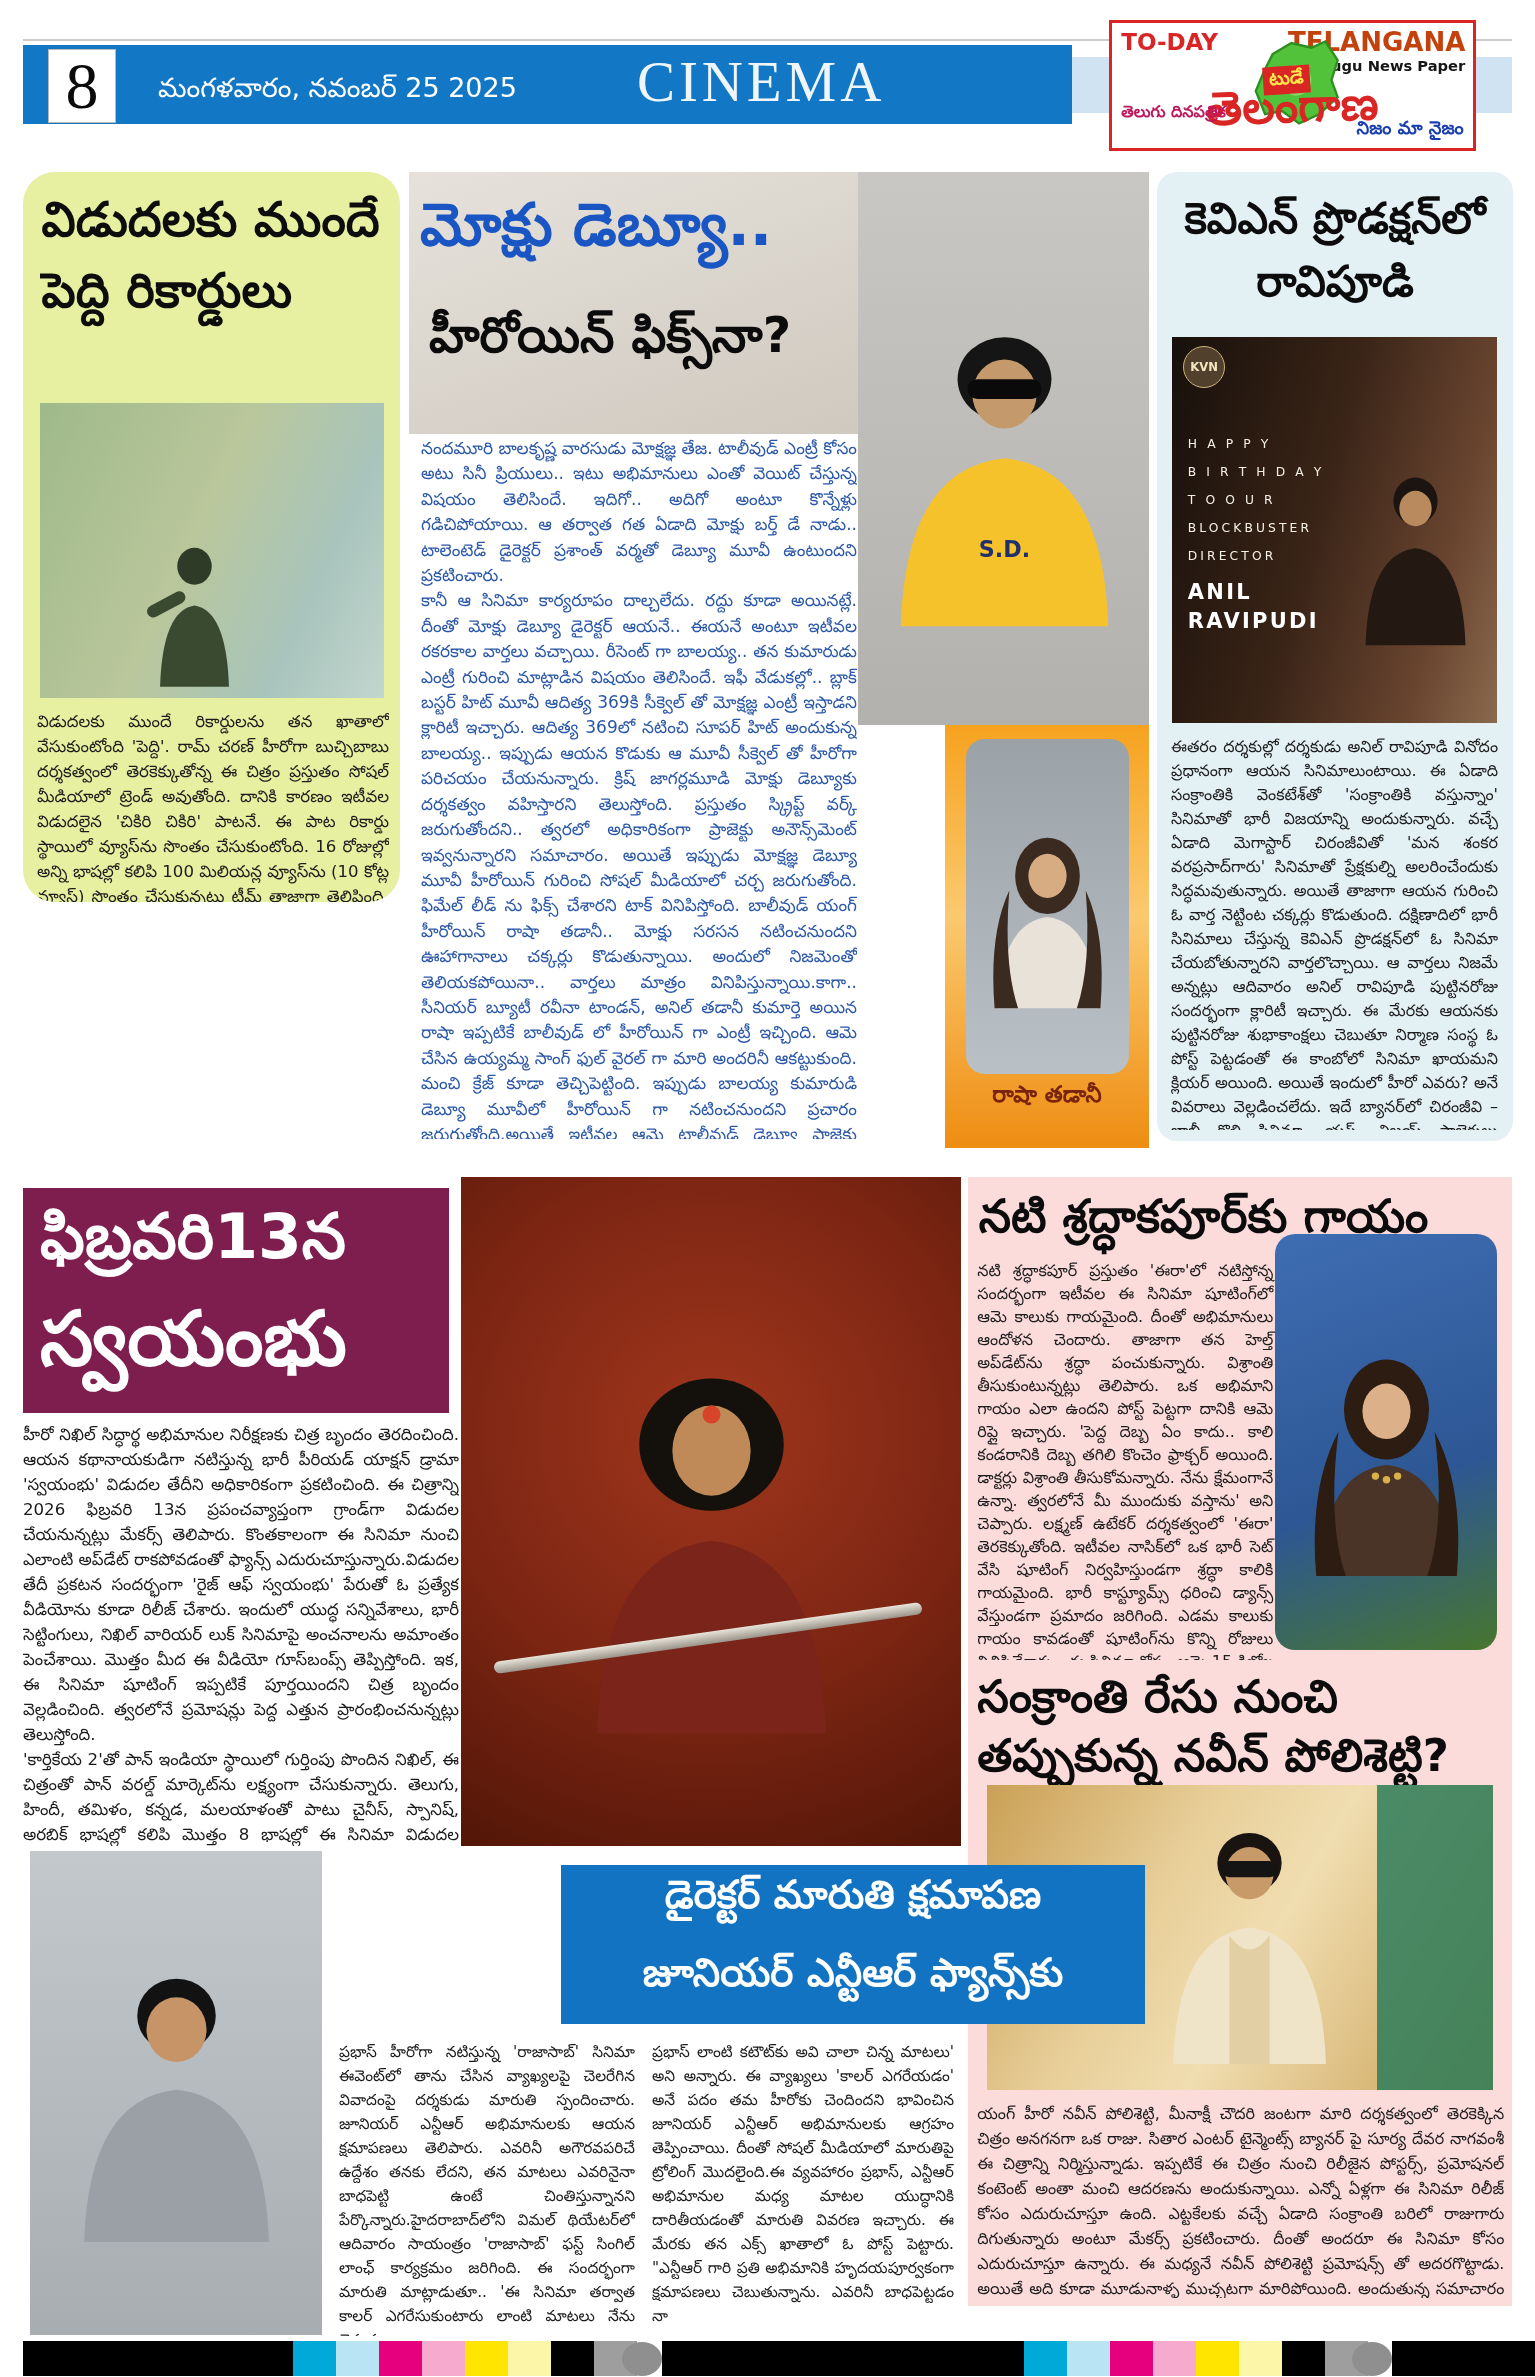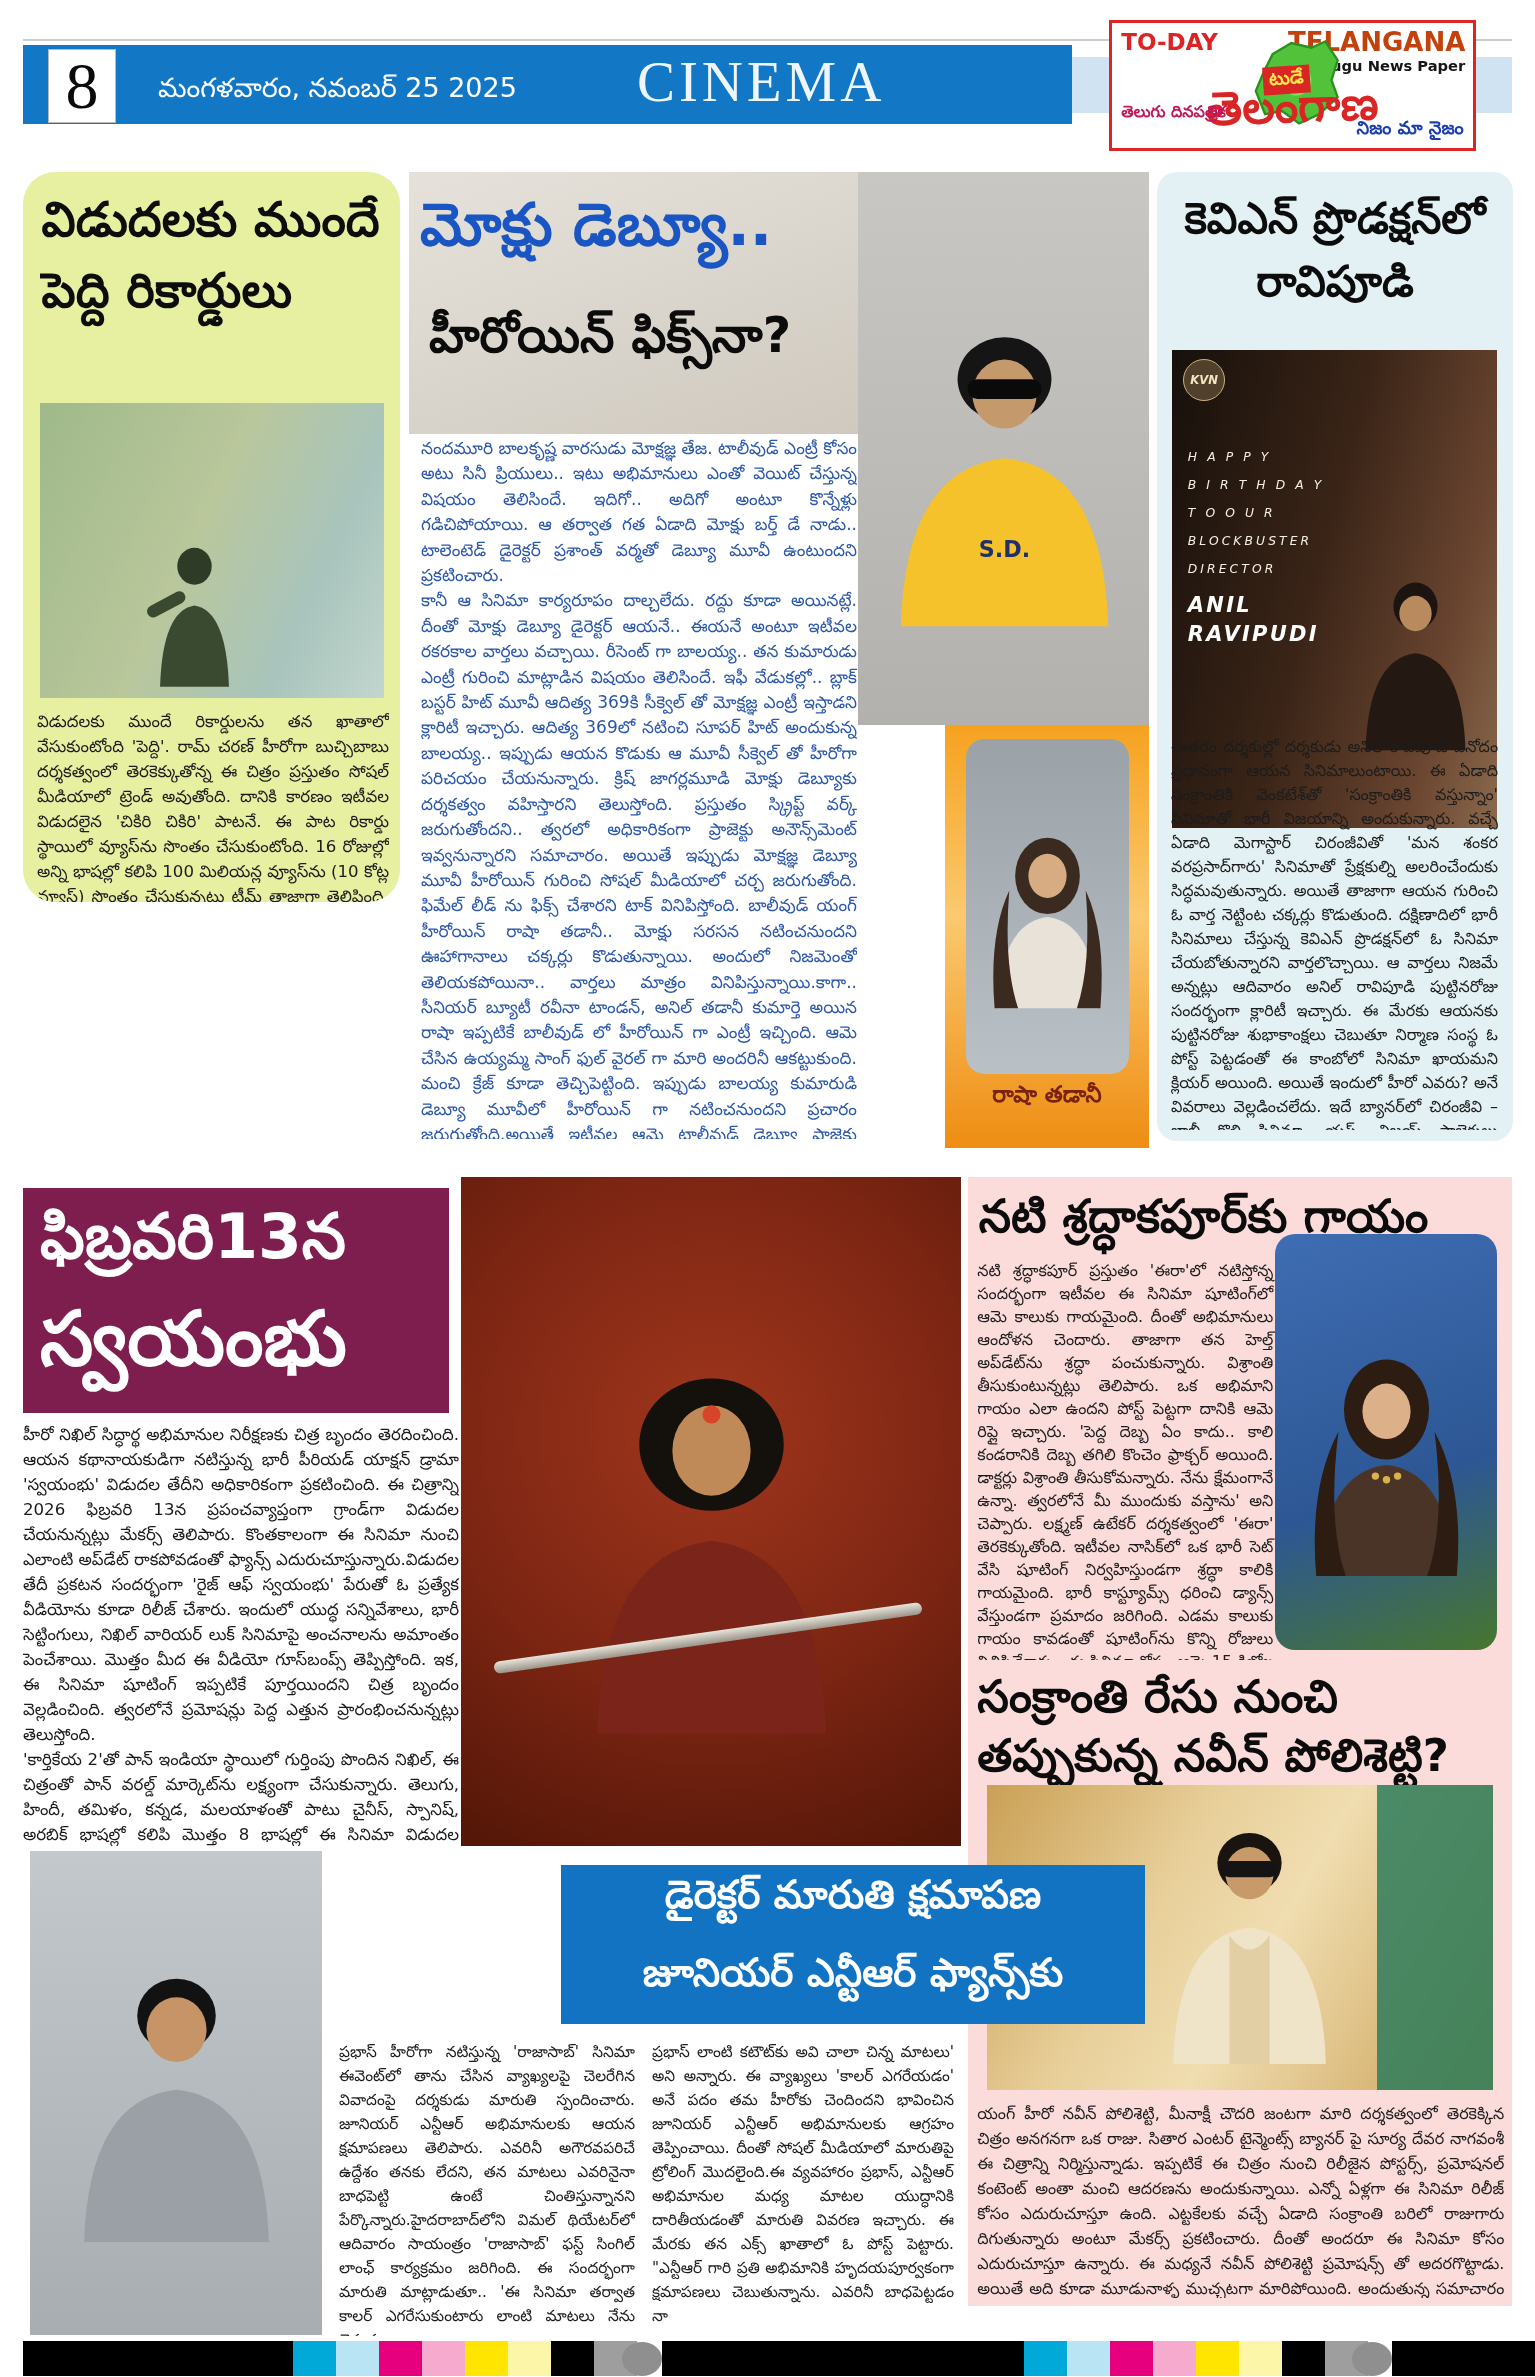--- a/index.html
+++ b/index.html
@@ -41,22 +41,22 @@
   .a2-body{left:421px;top:436px;width:436px;height:703px;font-size:17px;line-height:25.4px;color:#2a57a8;overflow:hidden;}
   .a2-body p{margin:0;}
   .a2-orange{left:945px;top:725px;width:204px;height:423px;
              background:linear-gradient(180deg,#f6a21f,#fbc96f 45%,#ee8d12);}
   .rasha-photo{position:absolute;left:21px;top:14px;width:163px;height:335px;border-radius:18.5px;overflow:hidden;
                background:linear-gradient(#9aa1a7,#b9c0c6);}
   .rasha-cap{position:absolute;left:0;right:0;top:356px;text-align:center;font-size:23px;font-weight:bold;color:#7a2410;}
   
   .a3-box{left:1157px;top:172px;width:356px;height:969px;background:#e3f0f4;border-radius:20px;overflow:hidden;}
   .a3-title{position:absolute;left:0;right:0;top:15.4px;text-align:center;font-size:43px;line-height:63px;font-weight:bold;color:#0c0c0c;}
-  .a3-poster{position:absolute;left:15.4px;top:178px;width:325px;height:478px;overflow:hidden;
-             background:linear-gradient(105deg,#17100b,#3a2417 45%,#6b4631 80%,#8a6a4d);font-style:italic;}
+  .a3-poster{position:absolute;left:15.4px;top:165px;width:325px;height:386px;overflow:hidden;
+             background:linear-gradient(105deg,#17100b,#3a2417 45%,#6b4631 80%,#8a6a4d);}
   .kvn-badge{position:absolute;left:10.8px;top:9.3px;width:40px;height:40px;border-radius:50%;background:#4a3category;
              background:#50402c;border:1.5px solid #cbb37a;color:#f3e6c2;font-weight:bold;font-size:11.6px;
              text-align:center;line-height:40px;}
   .poster-lines{position:absolute;left:15.4px;top:93px;color:#f5f0e6;font-size:12.3px;letter-spacing:3.1px;line-height:28px;}
   .poster-name{position:absolute;left:15.4px;top:241px;color:#ffffff;font-weight:bold;font-size:21px;letter-spacing:2.3px;line-height:29px;}
   .a3-body{position:absolute;left:14px;top:563px;width:327px;height:395px;font-size:16px;line-height:24px;color:#1c1c1c;overflow:hidden;}
   
   .a4-magenta{left:23px;top:1188px;width:426px;height:225px;background:#7e1e4e;}
   .a4-l1{position:absolute;left:17px;top:12.3px;color:#fff;font-weight:bold;font-size:63px;}
   .a4-l2{position:absolute;left:17px;top:106px;color:#fff;font-weight:bold;font-size:76px;}

